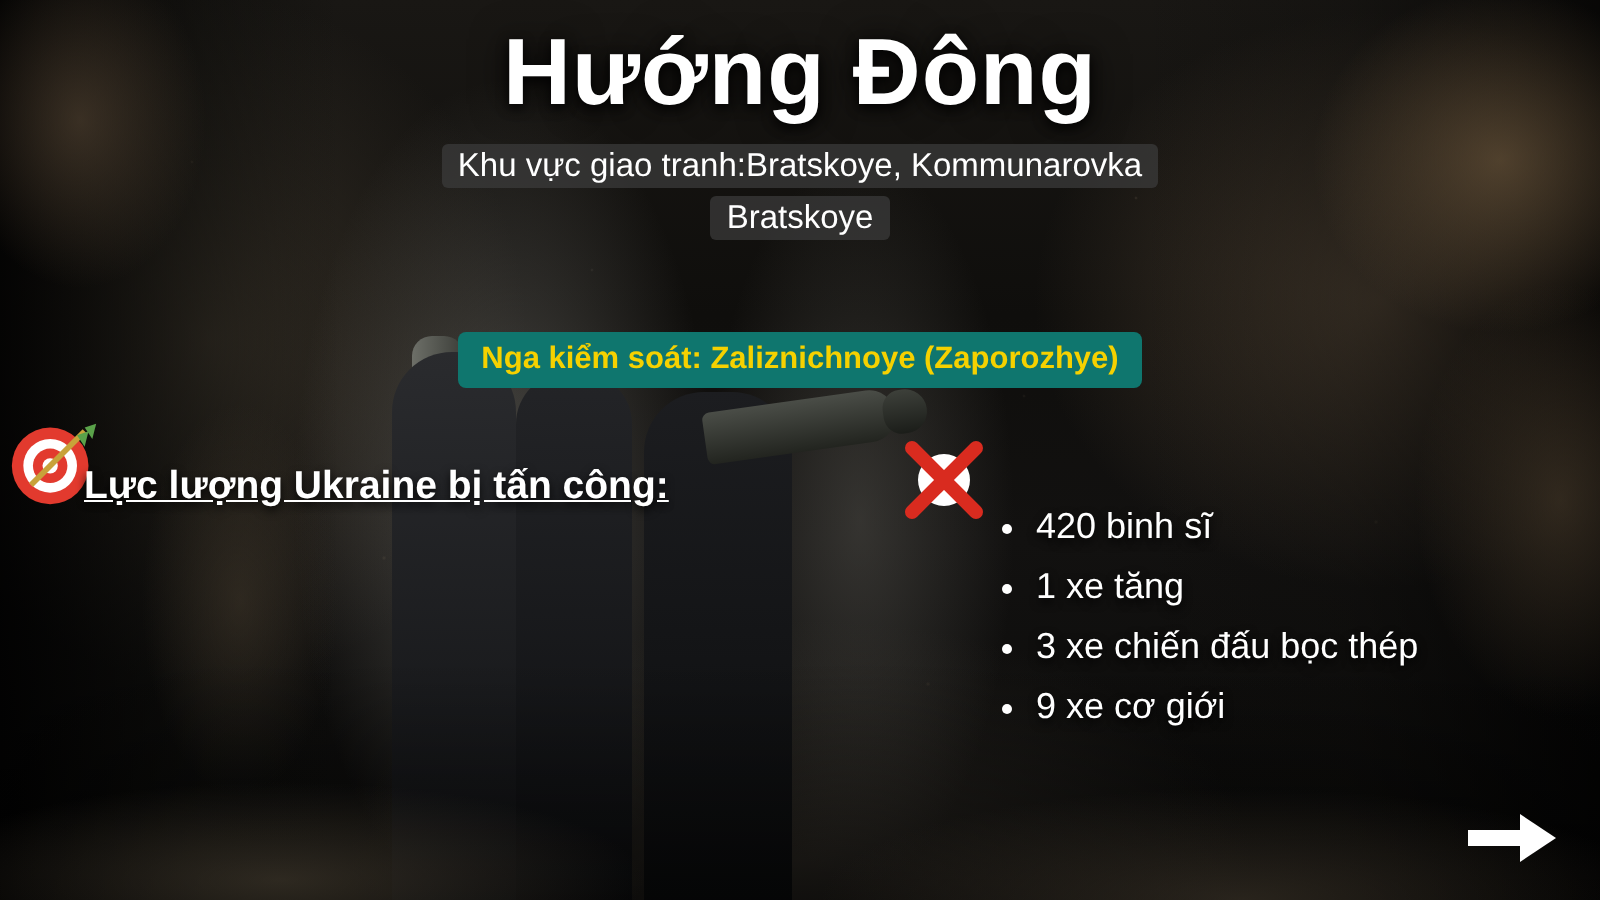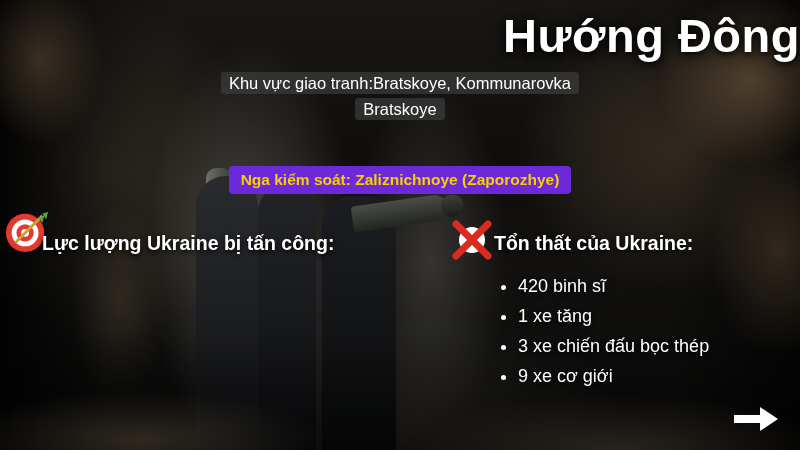--- a/index.html
+++ b/index.html
@@ -78,21 +78,21 @@
     position: absolute; left: 0; bottom: 0; width: 800px; height: 120px;
     background:
       radial-gradient(ellipse 260px 70px at 140px 110px, rgba(86,76,60,0.5), rgba(0,0,0,0) 70%),
       radial-gradient(ellipse 300px 80px at 620px 120px, rgba(76,66,52,0.5), rgba(0,0,0,0) 70%),
       linear-gradient(180deg, rgba(0,0,0,0) 0%, rgba(0,0,0,0.55) 100%);
   }
 
   
   .title {
     position: absolute; top: 8px; left: 0; width: 800px;
-    text-align: right;
+    text-align: center;
     color: #ffffff;
     font-size: 47px;
     font-weight: bold;
     letter-spacing: 0.5px;
     text-shadow: 0 2px 6px rgba(0,0,0,0.9), 0 0 18px rgba(0,0,0,0.8);
   }
   .sub-wrap {
     position: absolute; top: 69px; left: 0; width: 800px;
     text-align: center;
   }
@@ -101,36 +101,36 @@
     background: rgba(60,60,60,0.72);
     color: #fff;
     font-size: 16.5px;
     line-height: 22px;
     padding: 0 8px;
     border-radius: 3px;
     margin: 1px 0;
   }
   .chip.loc2 { font-size: 16.5px; }
   .chip.controlled {
-    background: #6d28d9;
+    background: #0f766e;
     color: #f5d100;
     font-size: 15.5px;
     font-weight: bold;
     padding: 3px 12px;
     border-radius: 4px;
   }
   .sub-line { margin-top: 2px; }
   .controlled-wrap { position: absolute; top: 165px; left: 0; width: 800px; text-align: center; }
 
   
   .col {
     position: absolute;
     color: #fff;
   }
-  .col-left { left: 42px; top: 232px; width: 400px; }
+  .col-left { left: 42px; top: 232px; width: 400px; text-decoration: underline; }
   .col-right { left: 456px; top: 232px; width: 330px; }
   .col-head {
     font-size: 19.5px;
     font-weight: bold;
     text-shadow: 0 2px 5px rgba(0,0,0,0.95);
     white-space: nowrap;
   }
   .col-right .col-head { padding-left: 38px; }
   ul.bullets {
     margin-top: 16px;
@@ -202,21 +202,20 @@
       <path d="M6 6 L38 38" stroke="#d92b1f" stroke-width="7" stroke-linecap="round"></path>
       <path d="M38 6 L6 38" stroke="#d92b1f" stroke-width="7" stroke-linecap="round"></path>
     </svg>
   </div>
 
   <div class="col col-left">
     <div class="col-head">Lực lượng Ukraine bị tấn công:</div>
   </div>
 
   <div class="col col-right">
-    <div class="col-head">Tổn thất của Ukraine:</div>
     <ul class="bullets">
       <li>420 binh sĩ</li>
       <li>1 xe tăng</li>
       <li>3 xe chiến đấu bọc thép</li>
       <li>9 xe cơ giới</li>
     </ul>
   </div>
 
   <div class="arrow-btn">
     <svg viewBox="0 0 44 26" width="44" height="26">

